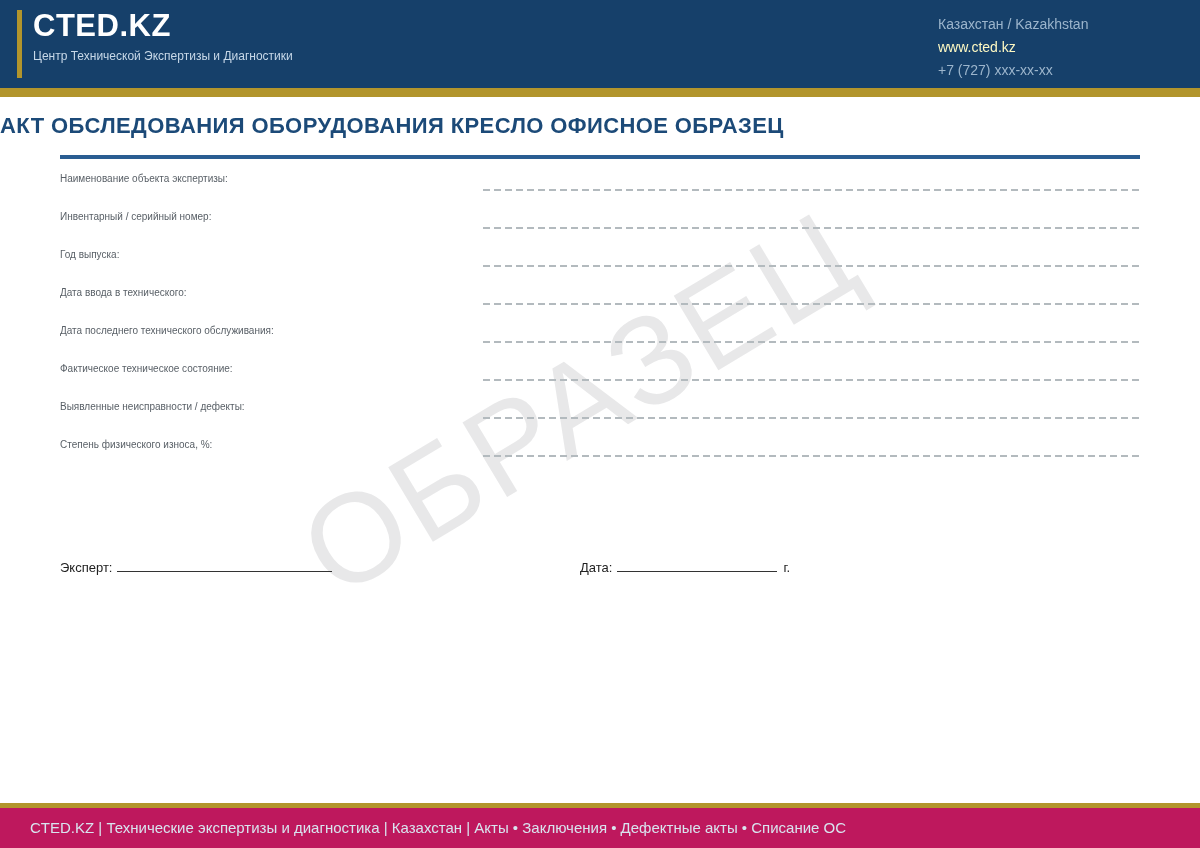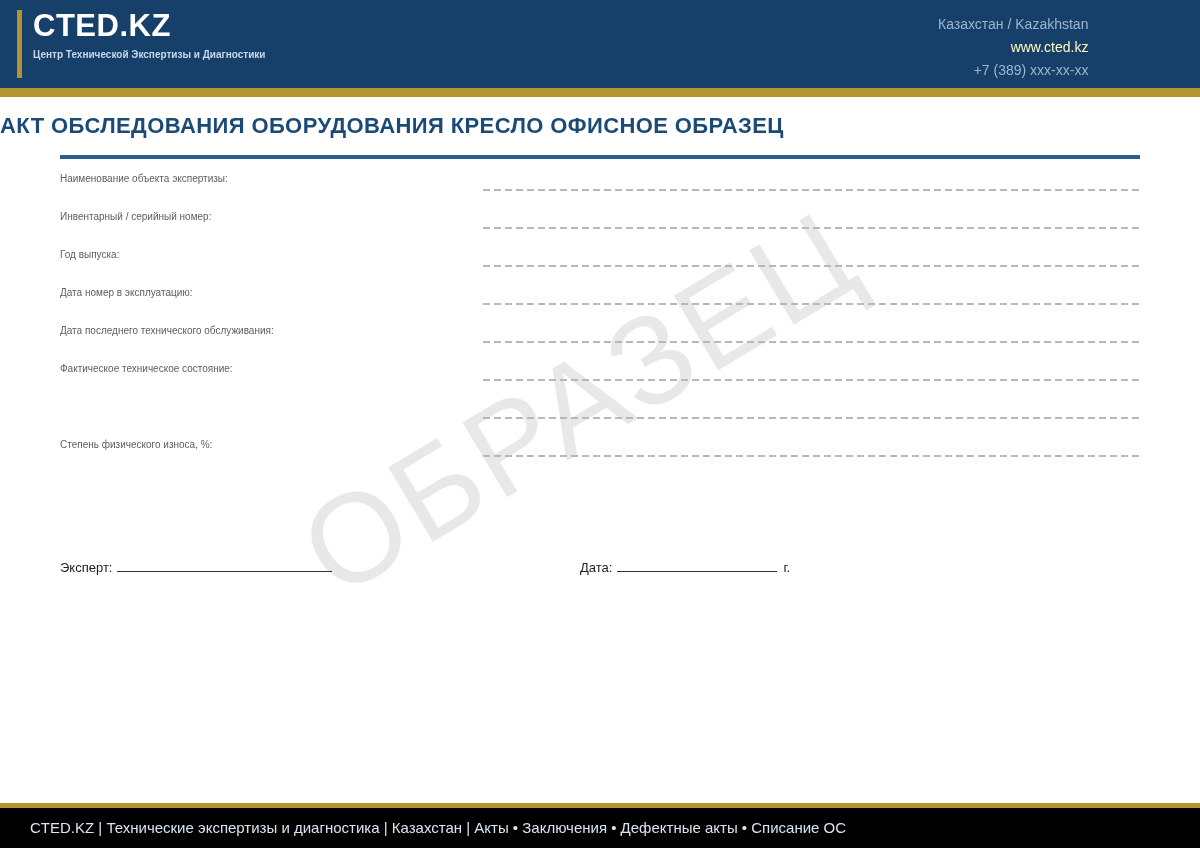--- a/index.html
+++ b/index.html
@@ -8,37 +8,36 @@
     font-family:"Liberation Sans", sans-serif;
     background:#ffffff;
     position:relative;
     overflow:hidden;
   }
 
   
   .header {
     position:absolute; top:0; left:0; width:1200px; height:88px;
     background:#16406a;
-    text-align:right;
   }
   .gold-band-top {
     position:absolute; top:88px; left:0; width:1200px; height:9px;
     background:#b2952c;
   }
   .logo-accent {
     position:absolute; left:17px; top:10px; width:5px; height:68px;
     background:#b2952c;
   }
   .logo-text {
     position:absolute; left:33px; top:8px;
     color:#ffffff; font-size:31px; font-weight:700; letter-spacing:0.5px;
   }
   .logo-tagline {
     position:absolute; left:33px; top:49px;
-    color:#c7d8e8; font-size:10px; font-weight:700;
+    color:#c7d8e8; font-size:12px; font-weight:400;
   }
   .header-right {
     position:absolute; left:938px; top:16px;
     display:flex; flex-direction:column; gap:7px;
     font-size:14px;
   }
   .header-country { color:#9cb5cc; }
   .header-website { color:#fef9c3; cursor:pointer; }
   .header-phone   { color:#9cb5cc; }
 
@@ -96,38 +95,38 @@
     white-space:nowrap;
   }
 
   
   .gold-band-bottom {
     position:absolute; left:0; bottom:40px; width:1200px; height:5px;
     background:#b2952c;
   }
   .footer {
     position:absolute; left:0; bottom:0; width:1200px; height:40px;
-    background:#000000;
+    background:#be185d;
     color:#d9e4ef; font-size:15px;
     line-height:40px;
     padding-left:30px;
     white-space:nowrap;
   }
 </style>
 </head>
 <body>
 
 <div class="header">
   <div class="logo-accent"></div>
   <div class="logo-text">CTED.KZ</div>
   <div class="logo-tagline">Центр Технической Экспертизы и Диагностики</div>
   <div class="header-right">
     <span class="header-country">Казахстан / Kazakhstan</span>
     <span class="header-website">www.cted.kz</span>
-    <span class="header-phone">+7 (389) xxx-xx-xx</span>
+    <span class="header-phone">+7 (727) xxx-xx-xx</span>
   </div>
 </div>
 <div class="gold-band-top"></div>
 
 <div class="doc-title">АКТ ОБСЛЕДОВАНИЯ ОБОРУДОВАНИЯ КРЕСЛО ОФИСНОЕ ОБРАЗЕЦ</div>
 <div class="title-rule"></div>
 
 <div class="watermark">ОБРАЗЕЦ</div>
 
 <div class="form-area">
@@ -137,32 +136,33 @@
   </div>
   <div class="form-row">
     <span class="form-label">Инвентарный / серийный номер:</span>
     <span class="dash-line"></span>
   </div>
   <div class="form-row">
     <span class="form-label">Год выпуска:</span>
     <span class="dash-line"></span>
   </div>
   <div class="form-row">
-    <span class="form-label">Дата номер в эксплуатацию:</span>
+    <span class="form-label">Дата ввода в технического:</span>
     <span class="dash-line"></span>
   </div>
   <div class="form-row">
     <span class="form-label">Дата последнего технического обслуживания:</span>
     <span class="dash-line"></span>
   </div>
   <div class="form-row">
     <span class="form-label">Фактическое техническое состояние:</span>
     <span class="dash-line"></span>
   </div>
   <div class="form-row">
+    <span class="form-label">Выявленные неисправности / дефекты:</span>
     <span class="dash-line"></span>
   </div>
   <div class="form-row">
     <span class="form-label">Степень физического износа, %:</span>
     <span class="dash-line"></span>
   </div>
 </div>
 
 <div class="sig-area">
   <div class="sig-row">

